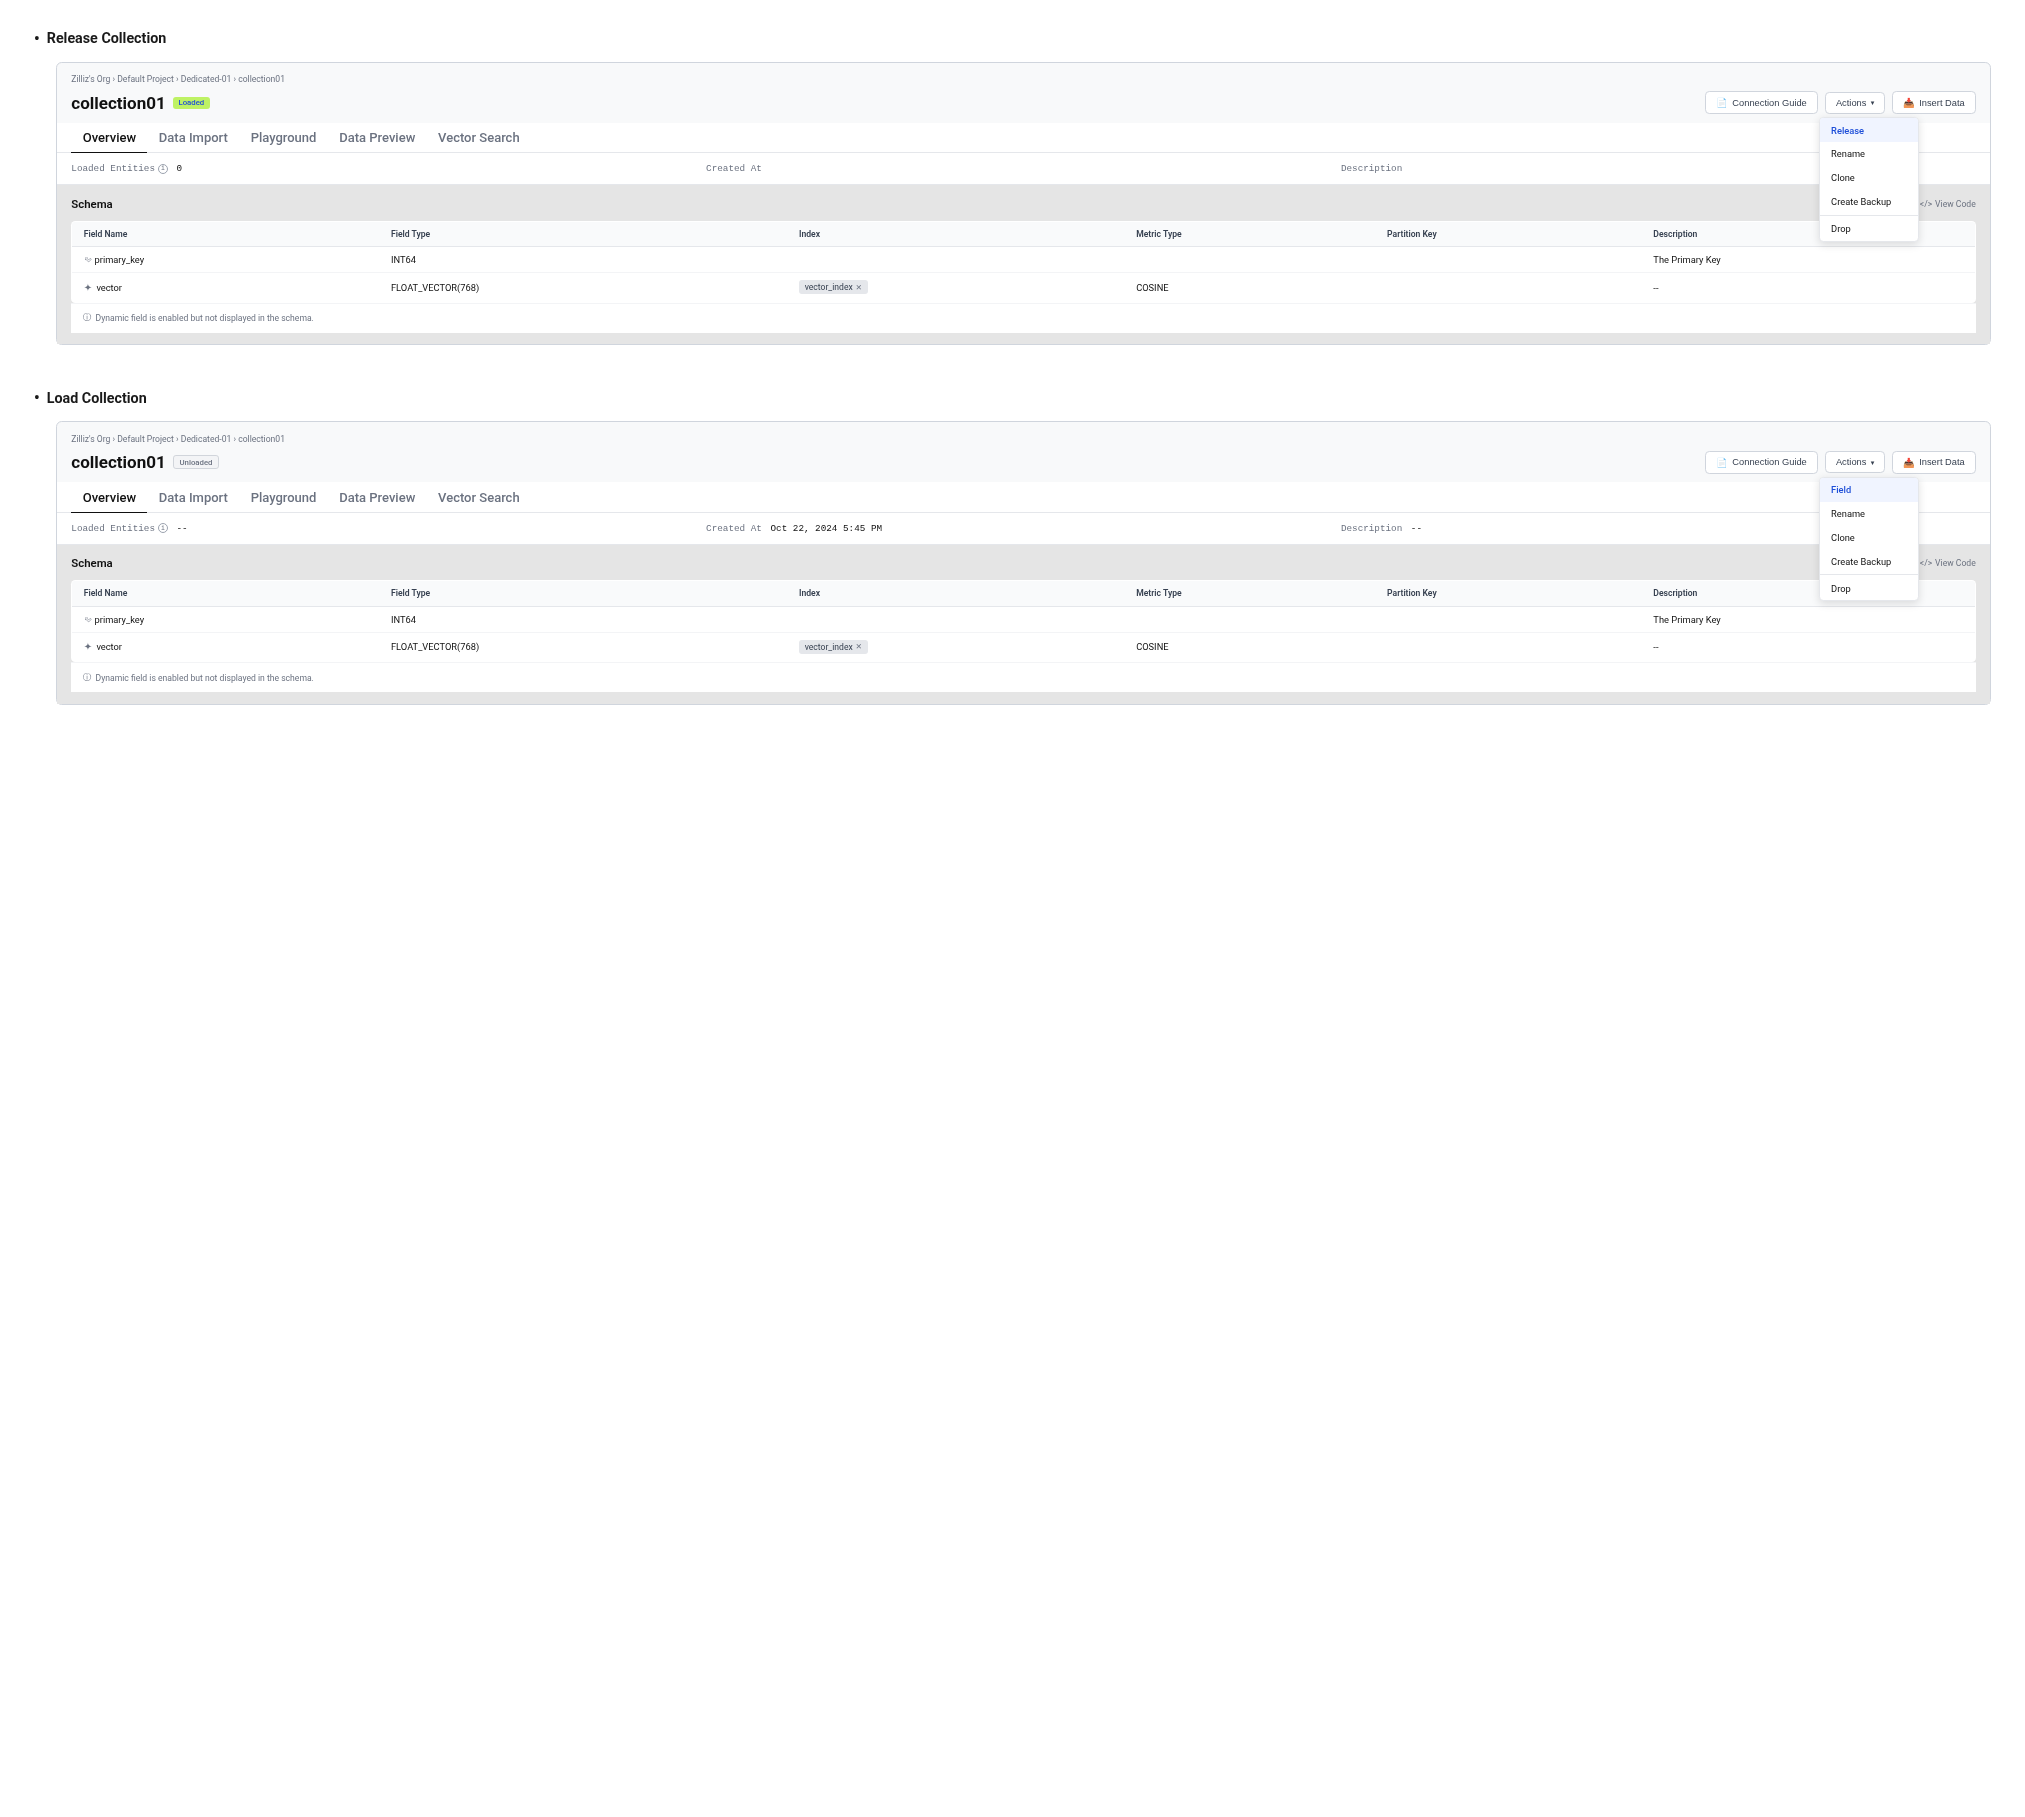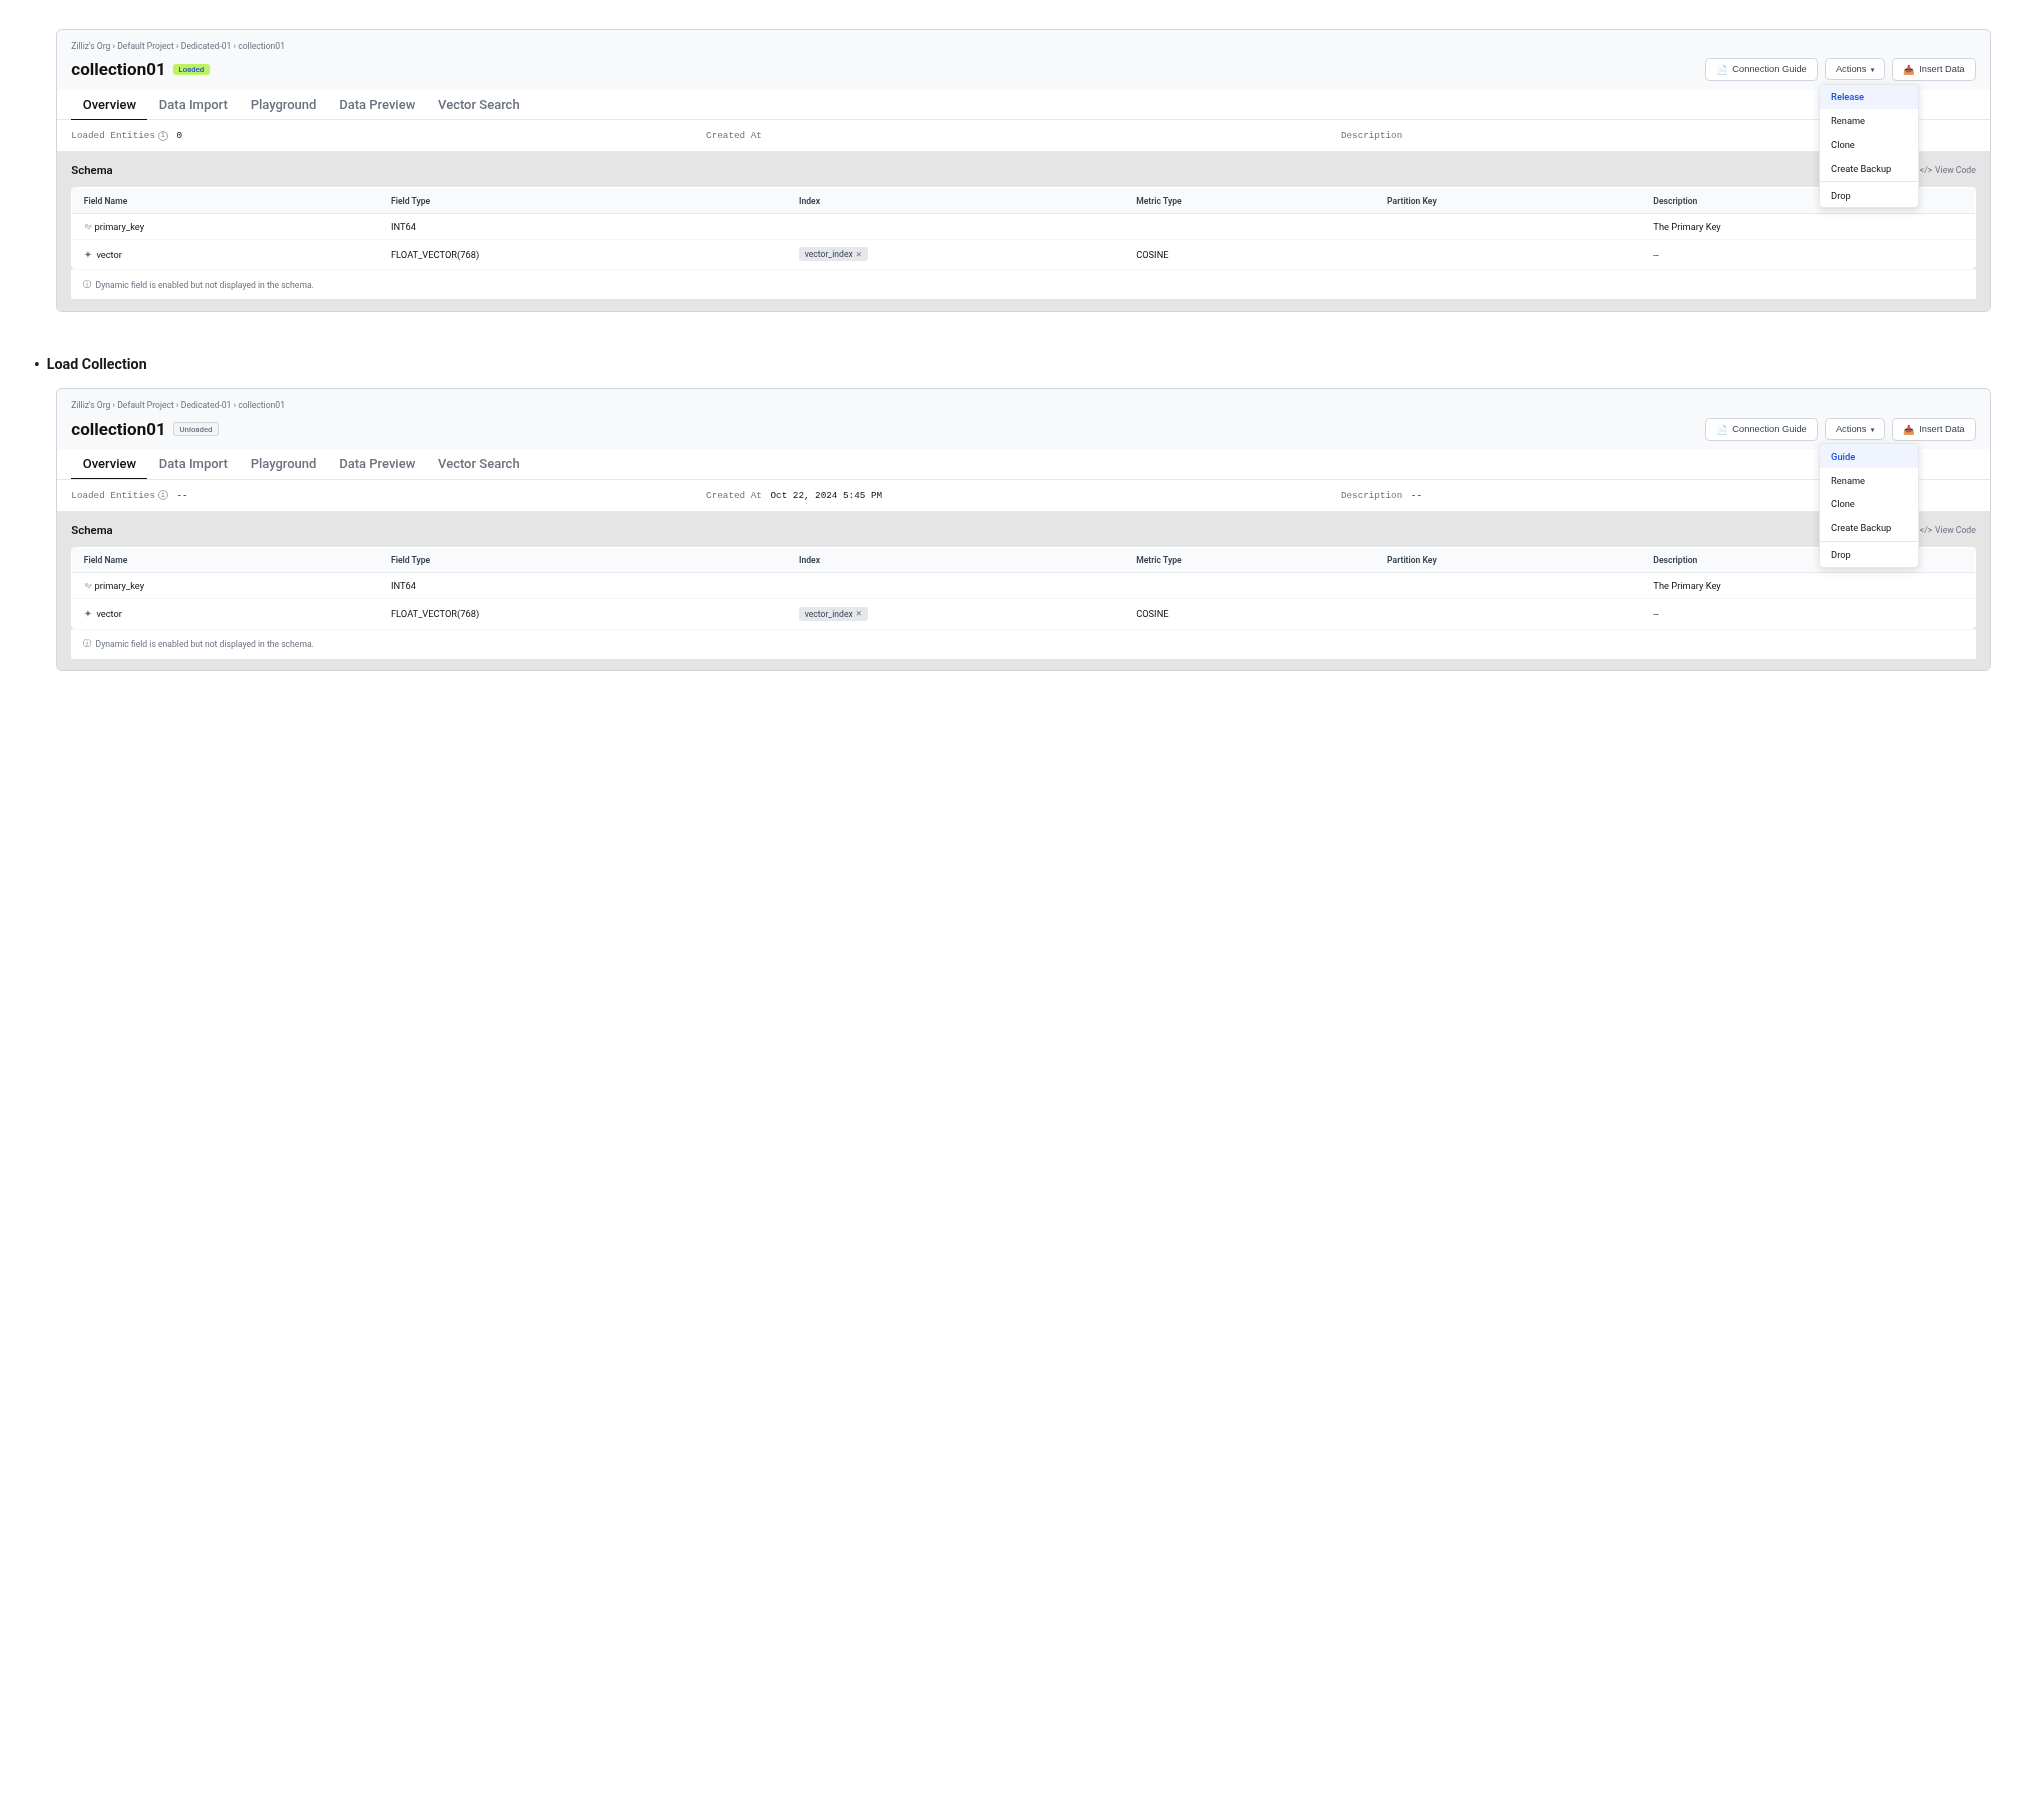--- a/index.html
+++ b/index.html
@@ -304,20 +304,21 @@
 
     .chevron-icon {
       font-size: 7.1px;
     }
   </style>
 </head>
 <body>
 
 <div id="app">
     <div style="margin-bottom: 28.5px;">
+      <h2 class="section-header">Release Collection</h2>
       <div class="card">
         <div class="card-top">
           <div class="breadcrumb">Zilliz's Org › Default Project › Dedicated-01 › collection01</div>
           <div class="collection-header">
             <div class="collection-title-area">
               <span class="collection-title">collection01</span>
               <span class="badge badge-loaded">Loaded</span>
             </div>
             <div class="header-actions">
               <button class="btn"><span style="font-size:9.3px;">📄</span> Connection Guide</button>
@@ -420,21 +421,21 @@
           <div class="collection-header">
             <div class="collection-title-area">
               <span class="collection-title">collection01</span>
               <span class="badge badge-unloaded">Unloaded</span>
             </div>
             <div class="header-actions">
               <button class="btn"><span style="font-size:9.3px;">📄</span> Connection Guide</button>
               <button class="btn btn-actions">Actions <span class="chevron-icon">▾</span></button>
               <button class="btn btn-insert"><span style="font-size:9.3px;">📥</span> Insert Data</button>
               <div class="dropdown-menu">
-                <div class="dropdown-item active">Guide</div>
+                <div class="dropdown-item active">Field</div>
                 <div class="dropdown-item">Rename</div>
                 <div class="dropdown-item">Clone</div>
                 <div class="dropdown-item">Create Backup</div>
                 <div class="dropdown-divider"></div>
                 <div class="dropdown-item">Drop</div>
               </div>
             </div>
           </div>
         </div>
         <div class="tabs">

